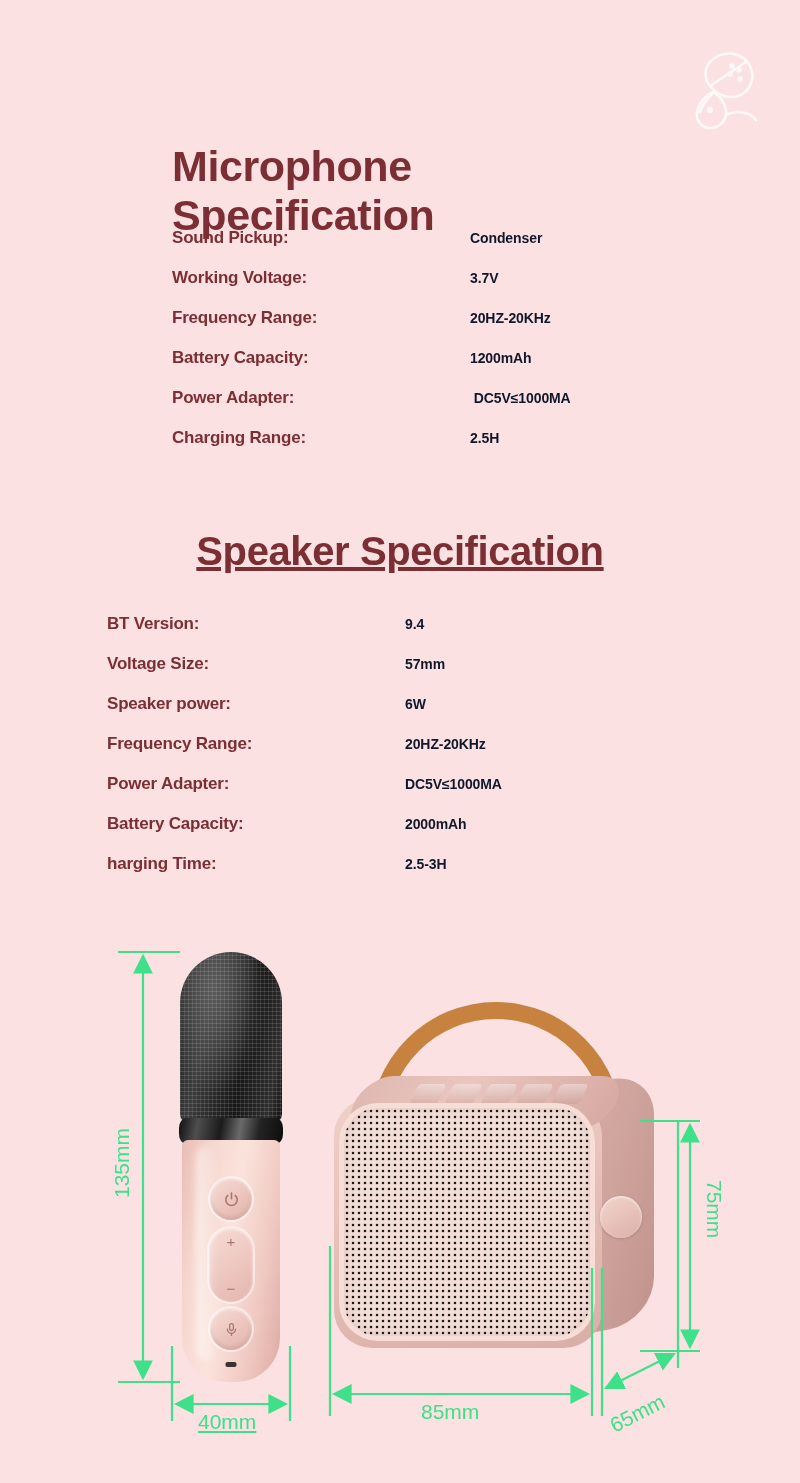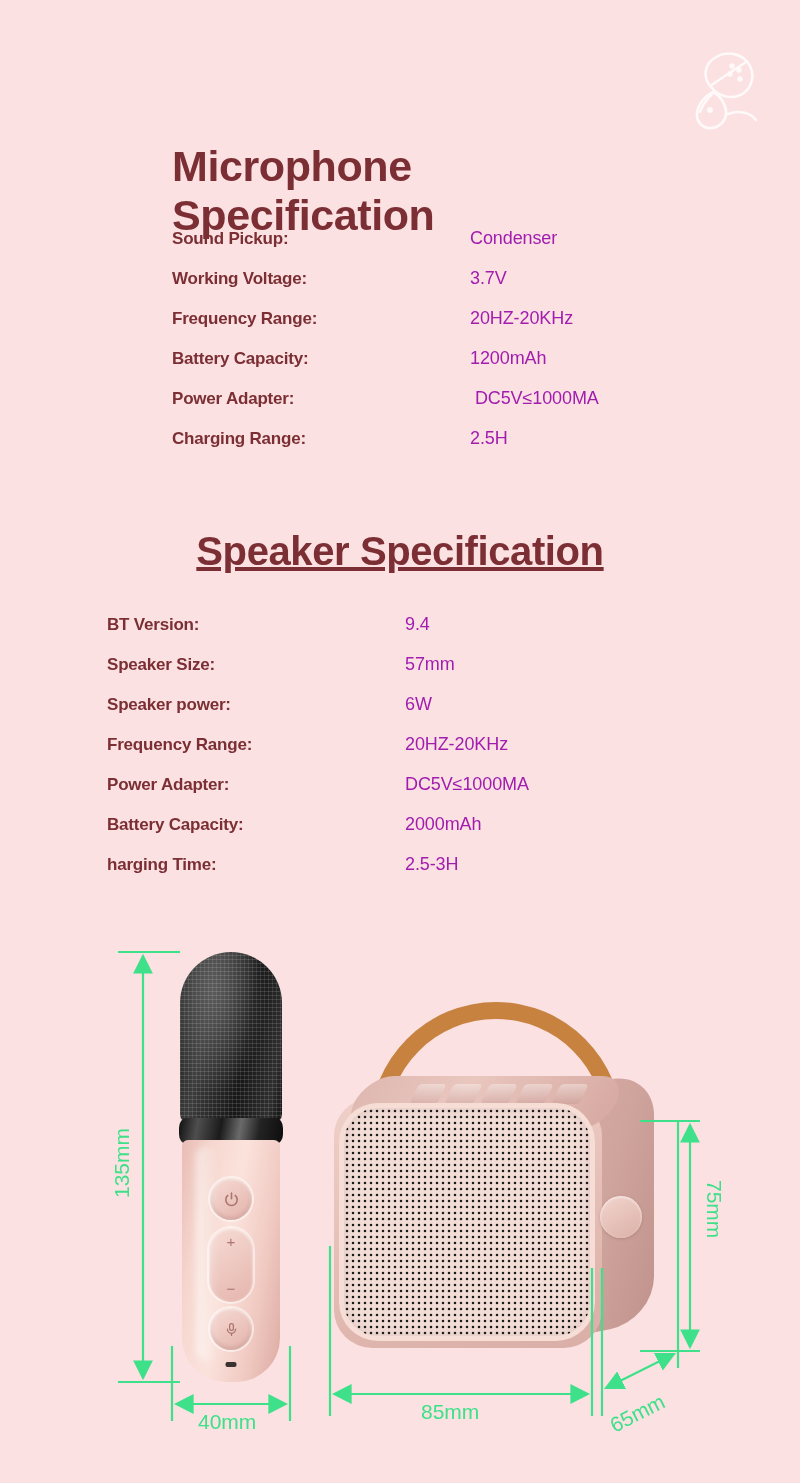--- a/index.html
+++ b/index.html
@@ -61,23 +61,23 @@
   .spec-label {
     width: 298px;
     flex: 0 0 298px;
     color: #7b2e33;
     font-weight: bold;
     font-size: 17px;
     letter-spacing: -0.2px;
     white-space: pre;
   }
   .spec-value {
-    color: #a21caf;
-    font-weight: 400;
-    font-size: 18px;
+    color: #0f172a;
+    font-weight: 700;
+    font-size: 14px;
     letter-spacing: -0.1px;
     white-space: pre;
   }
 
   
   .stage {
     position: absolute;
     left: 0;
     top: 900px;
     width: 800px;
@@ -349,21 +349,21 @@
   </div>
 
   <div class="heading spk">Speaker Specification</div>
 
   <div class="spec-table spk">
     <div class="spec-row">
       <span class="spec-label">BT Version:</span>
       <span class="spec-value">9.4</span>
     </div>
     <div class="spec-row">
-      <span class="spec-label">Speaker Size:</span>
+      <span class="spec-label">Voltage Size:</span>
       <span class="spec-value">57mm</span>
     </div>
     <div class="spec-row">
       <span class="spec-label">Speaker power:</span>
       <span class="spec-value">6W</span>
     </div>
     <div class="spec-row">
       <span class="spec-label">Frequency Range:</span>
       <span class="spec-value">20HZ-20KHz</span>
     </div>
@@ -452,19 +452,19 @@
         <line x1="678" y1="206" x2="678" y2="452"></line>
         <line x1="606" y1="472" x2="674" y2="438" marker-start="url(#arS)" marker-end="url(#ar)"></line>
 
         <line x1="640" y1="205" x2="700" y2="205"></line>
         <line x1="640" y1="435" x2="700" y2="435"></line>
         <line x1="690" y1="209" x2="690" y2="431" marker-start="url(#arS)" marker-end="url(#ar)"></line>
       </g>
     </svg>
 
     <div class="dim-label v-up" style="left:110px; top:282px;">135mm</div>
-    <div class="dim-label" style="left:198px; top:494px;">40mm</div>
+    <div class="dim-label" style="left:198px; top:494px;text-decoration:underline;">40mm</div>
     <div class="dim-label" style="left:421px; top:484px;">85mm</div>
     <div class="dim-label diag" style="left:606px; top:500px;">65mm</div>
     <div class="dim-label v-down" style="left:726px; top:264px;">75mm</div>
   </div>
 
 </div>
 
 </body></html>

